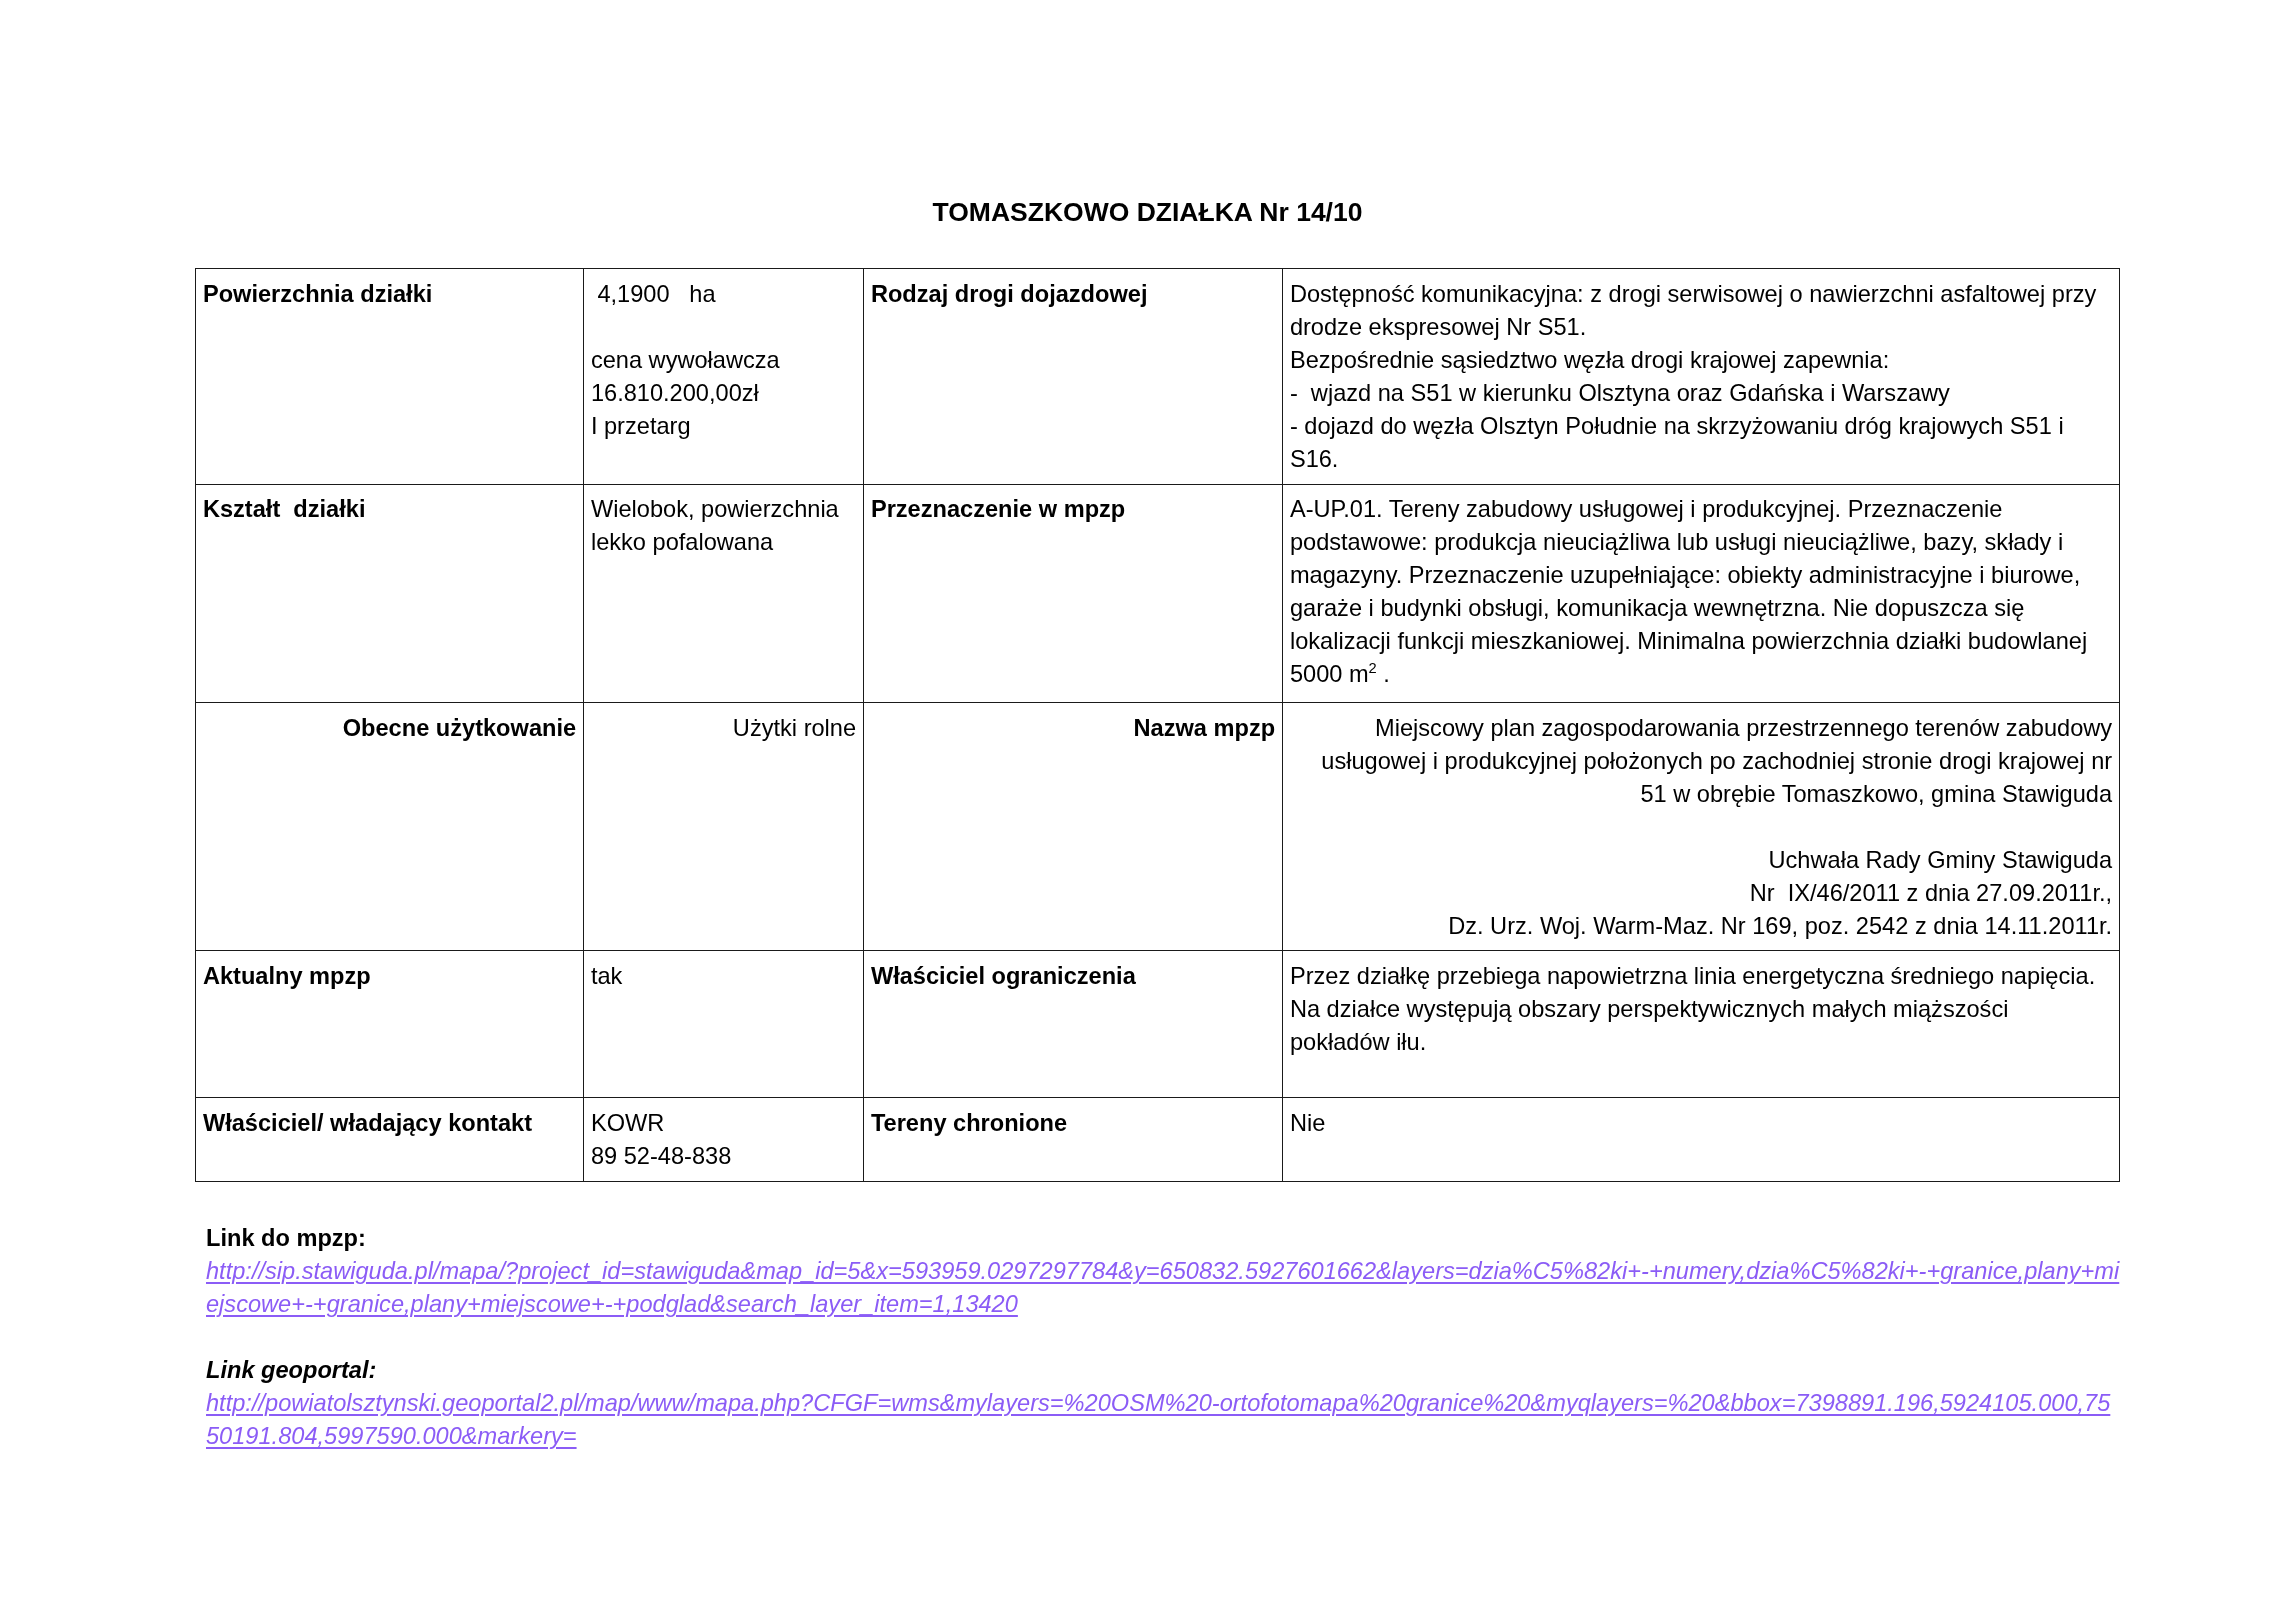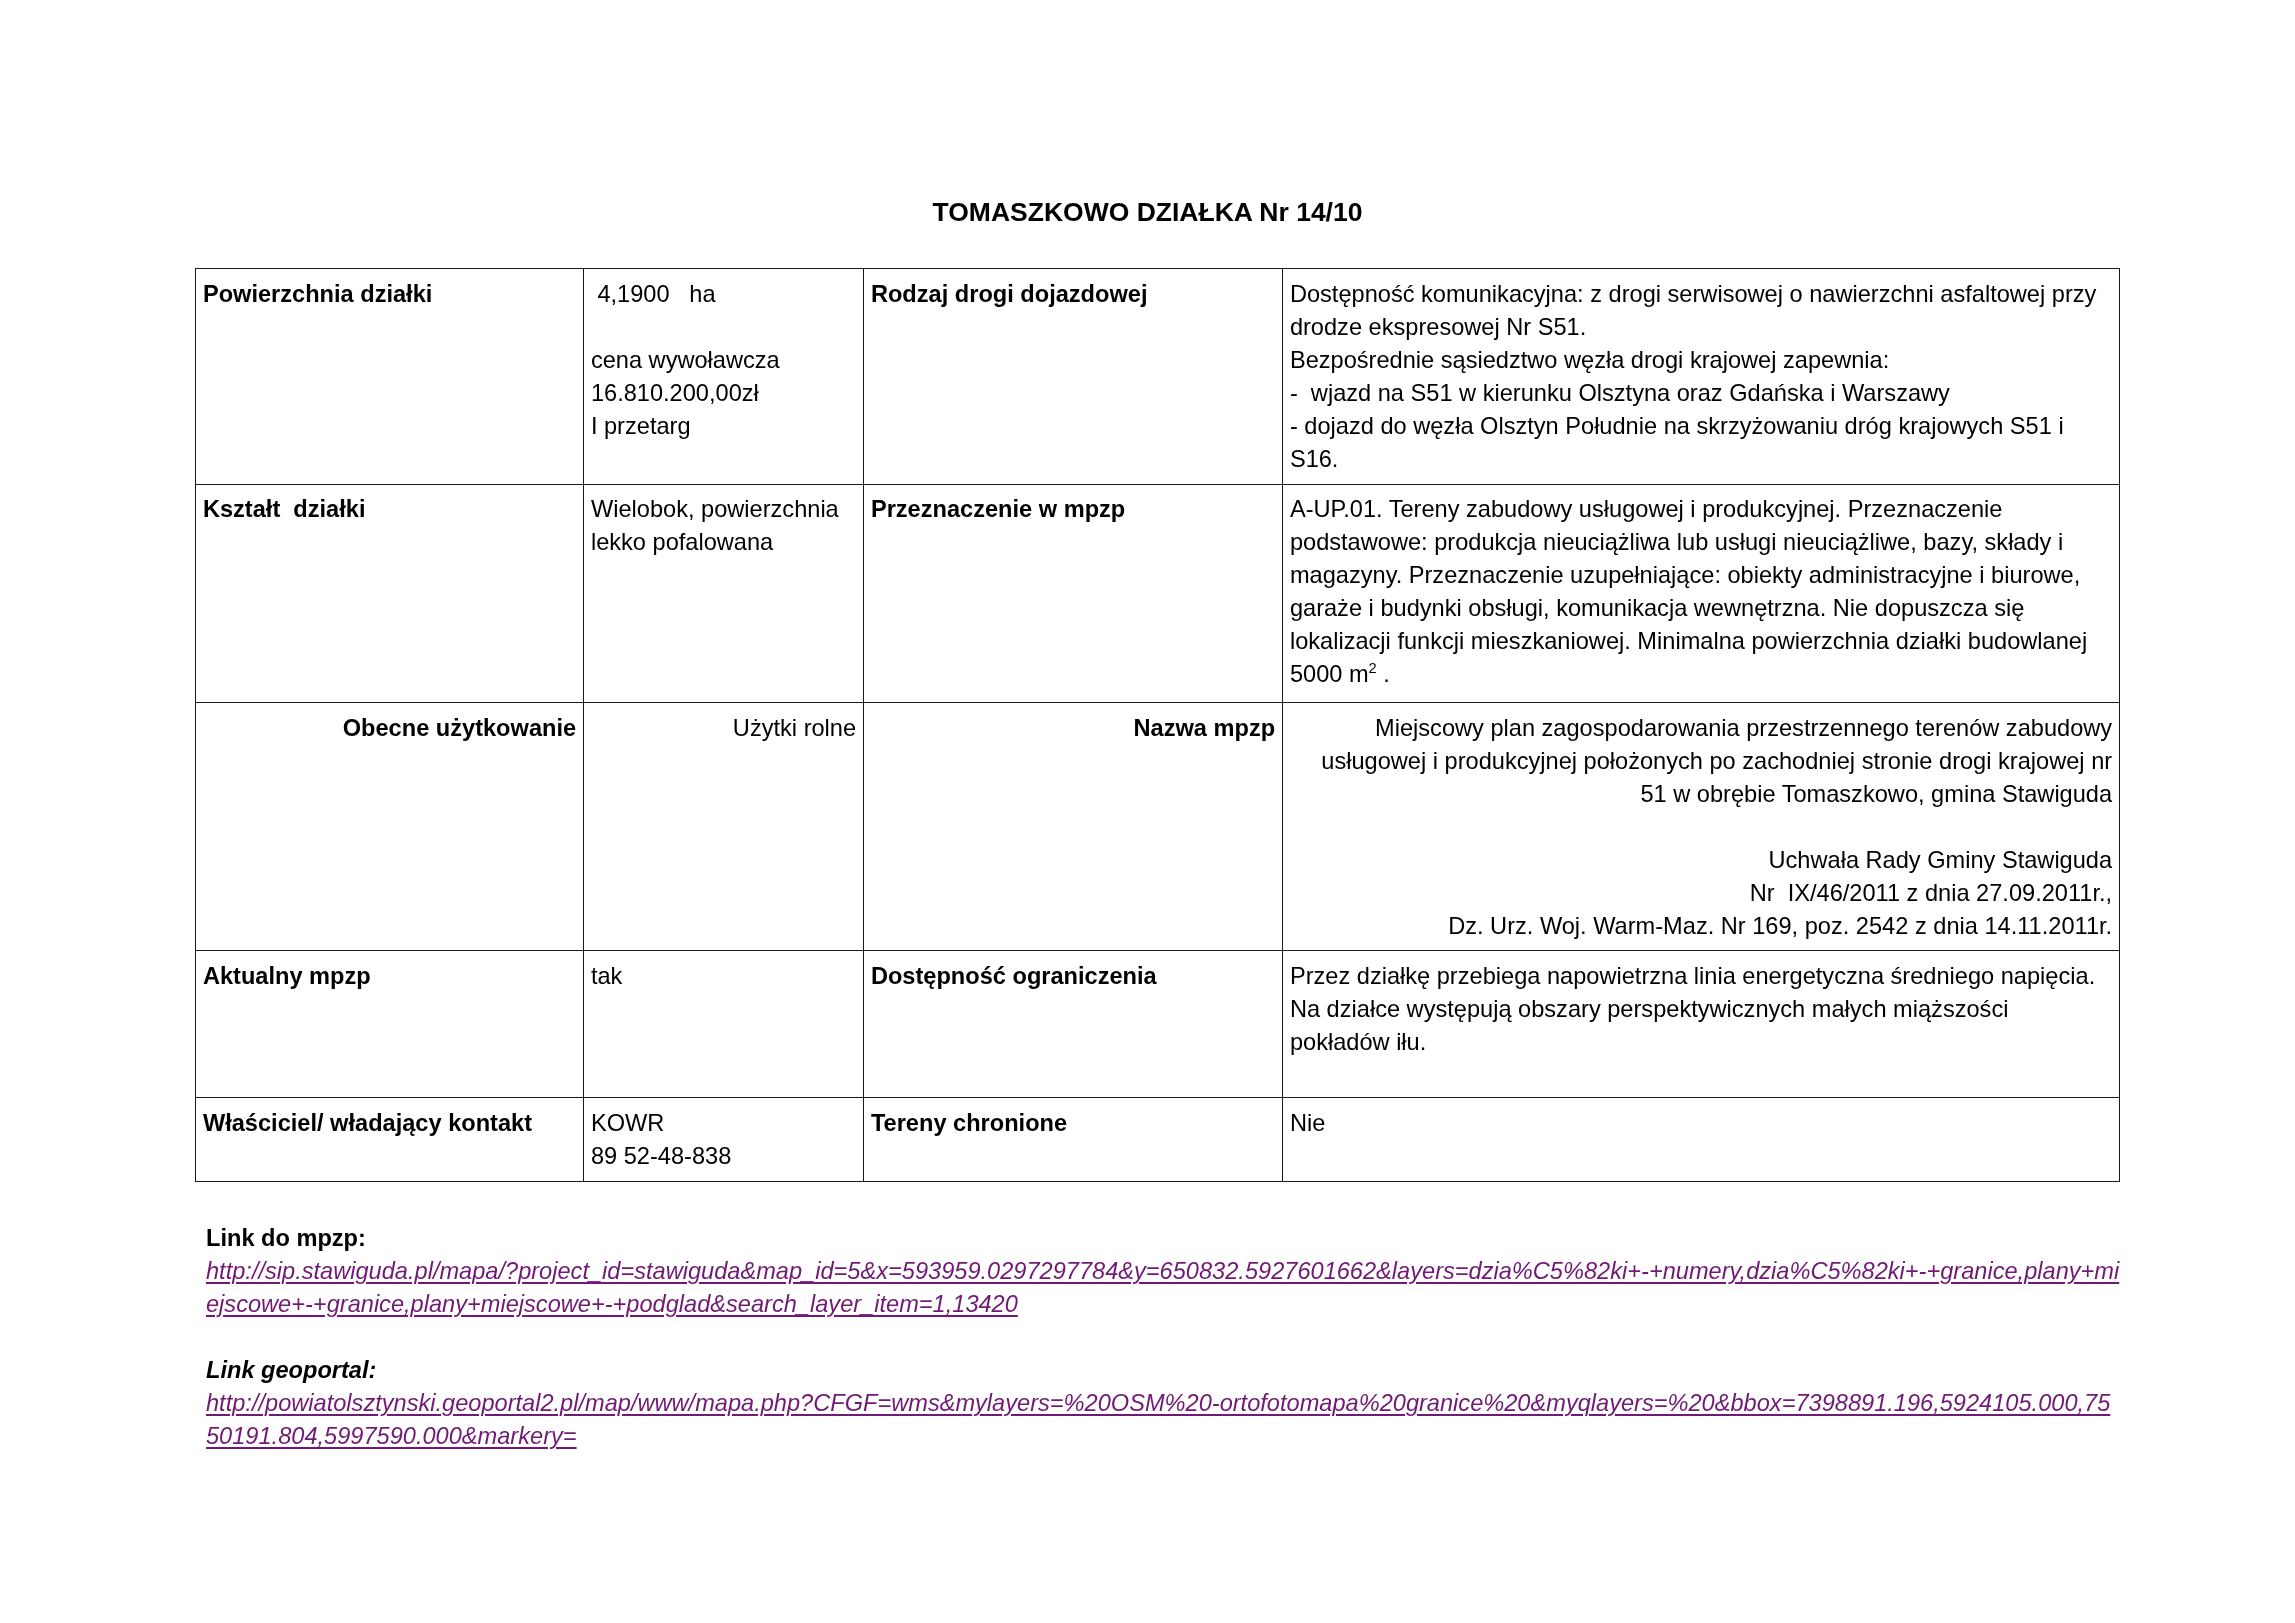--- a/index.html
+++ b/index.html
@@ -63,21 +63,21 @@
     left: 206px;
     top: 1222px;
     width: 1914px;
     font-size: 23.6px;
     line-height: 33px;
   }
   .link-heading { font-weight: bold; display: block; }
   .link-heading.italic { font-style: italic; }
   .link-url {
     display: block;
-    color: #701a75;
+    color: #8b5cf6;
     font-style: italic;
     text-decoration: underline;
     text-decoration-thickness: 2px;
     text-underline-offset: 2.9px;
     word-break: break-all;
     cursor: pointer;
   }
   .link-block { display: block; }
   .link-gap { display: block; height: 33px; }
 </style>
@@ -152,21 +152,21 @@
   </tr>
 
   <tr class="row-4">
     <td class="label">
       <span>Aktualny mpzp</span>
     </td>
     <td>
       <span>tak</span>
     </td>
     <td class="label">
-      <span>Dostępność ograniczenia</span>
+      <span>Właściciel ograniczenia</span>
     </td>
     <td>
       <span class="line">Przez działkę przebiega napowietrzna linia energetyczna średniego napięcia.</span>
       <span class="line">Na działce występują obszary perspektywicznych małych miąższości pokładów iłu.</span>
     </td>
   </tr>
 
   <tr class="row-5">
     <td class="label">
       <span>Właściciel/ władający kontakt</span>

